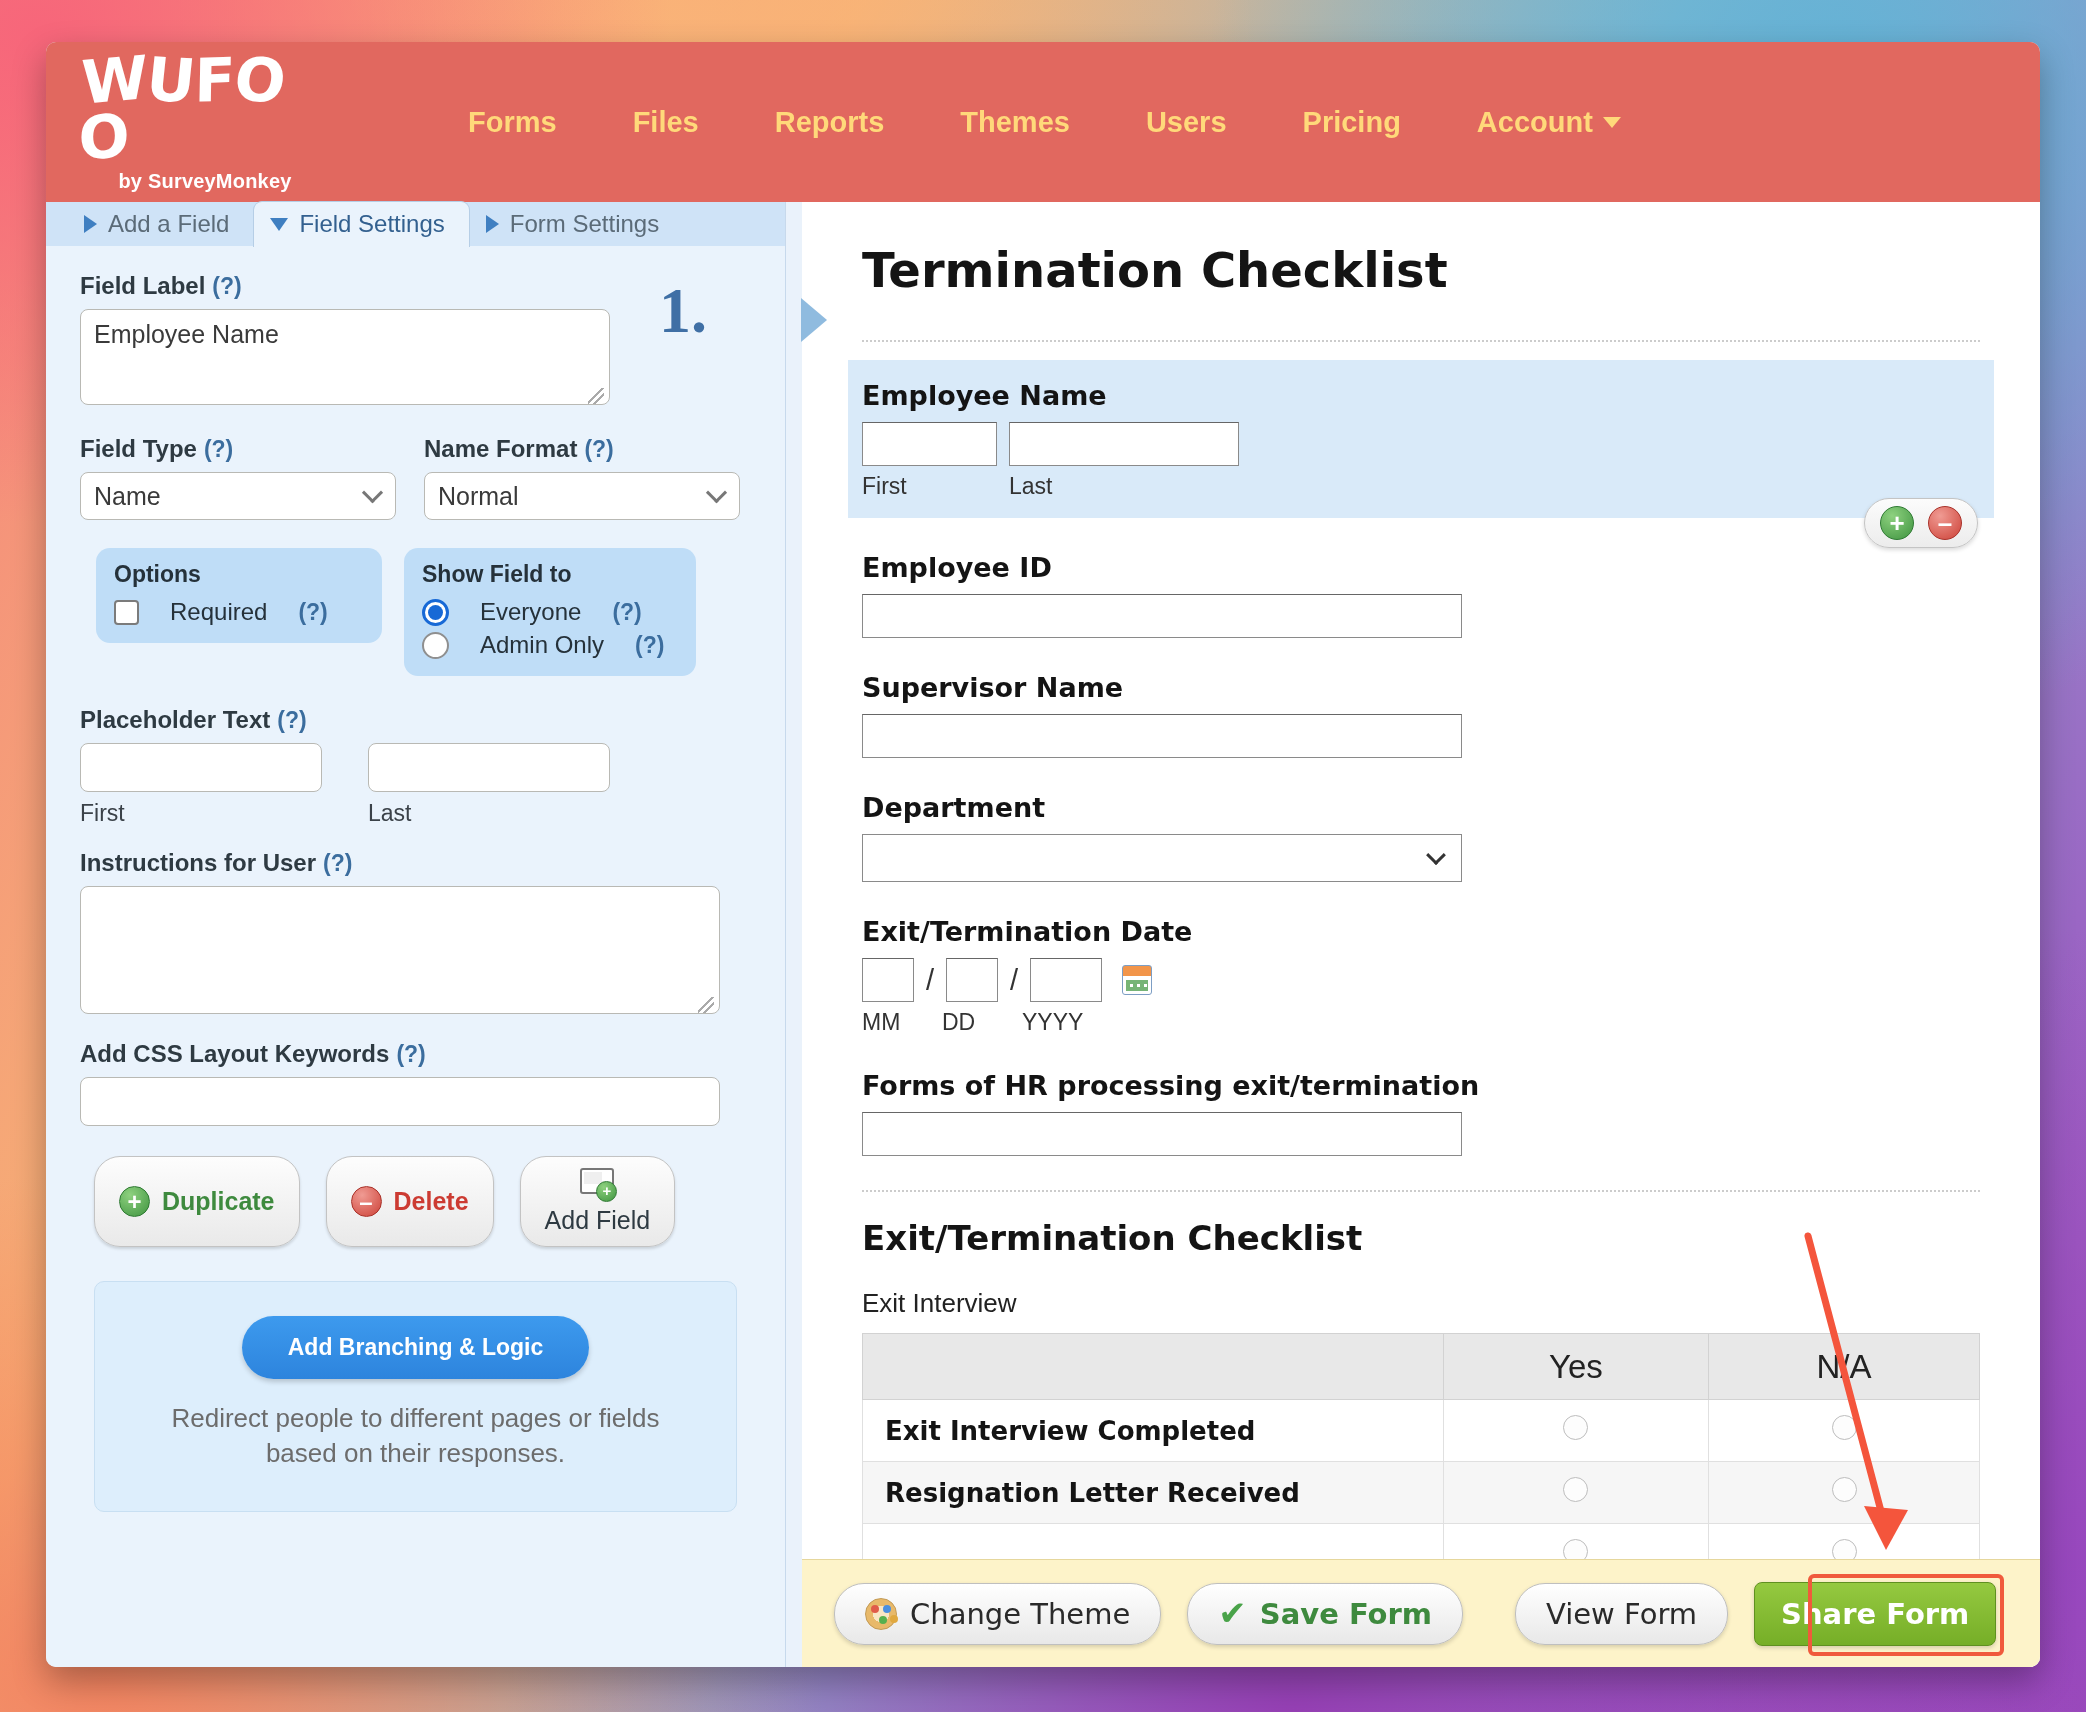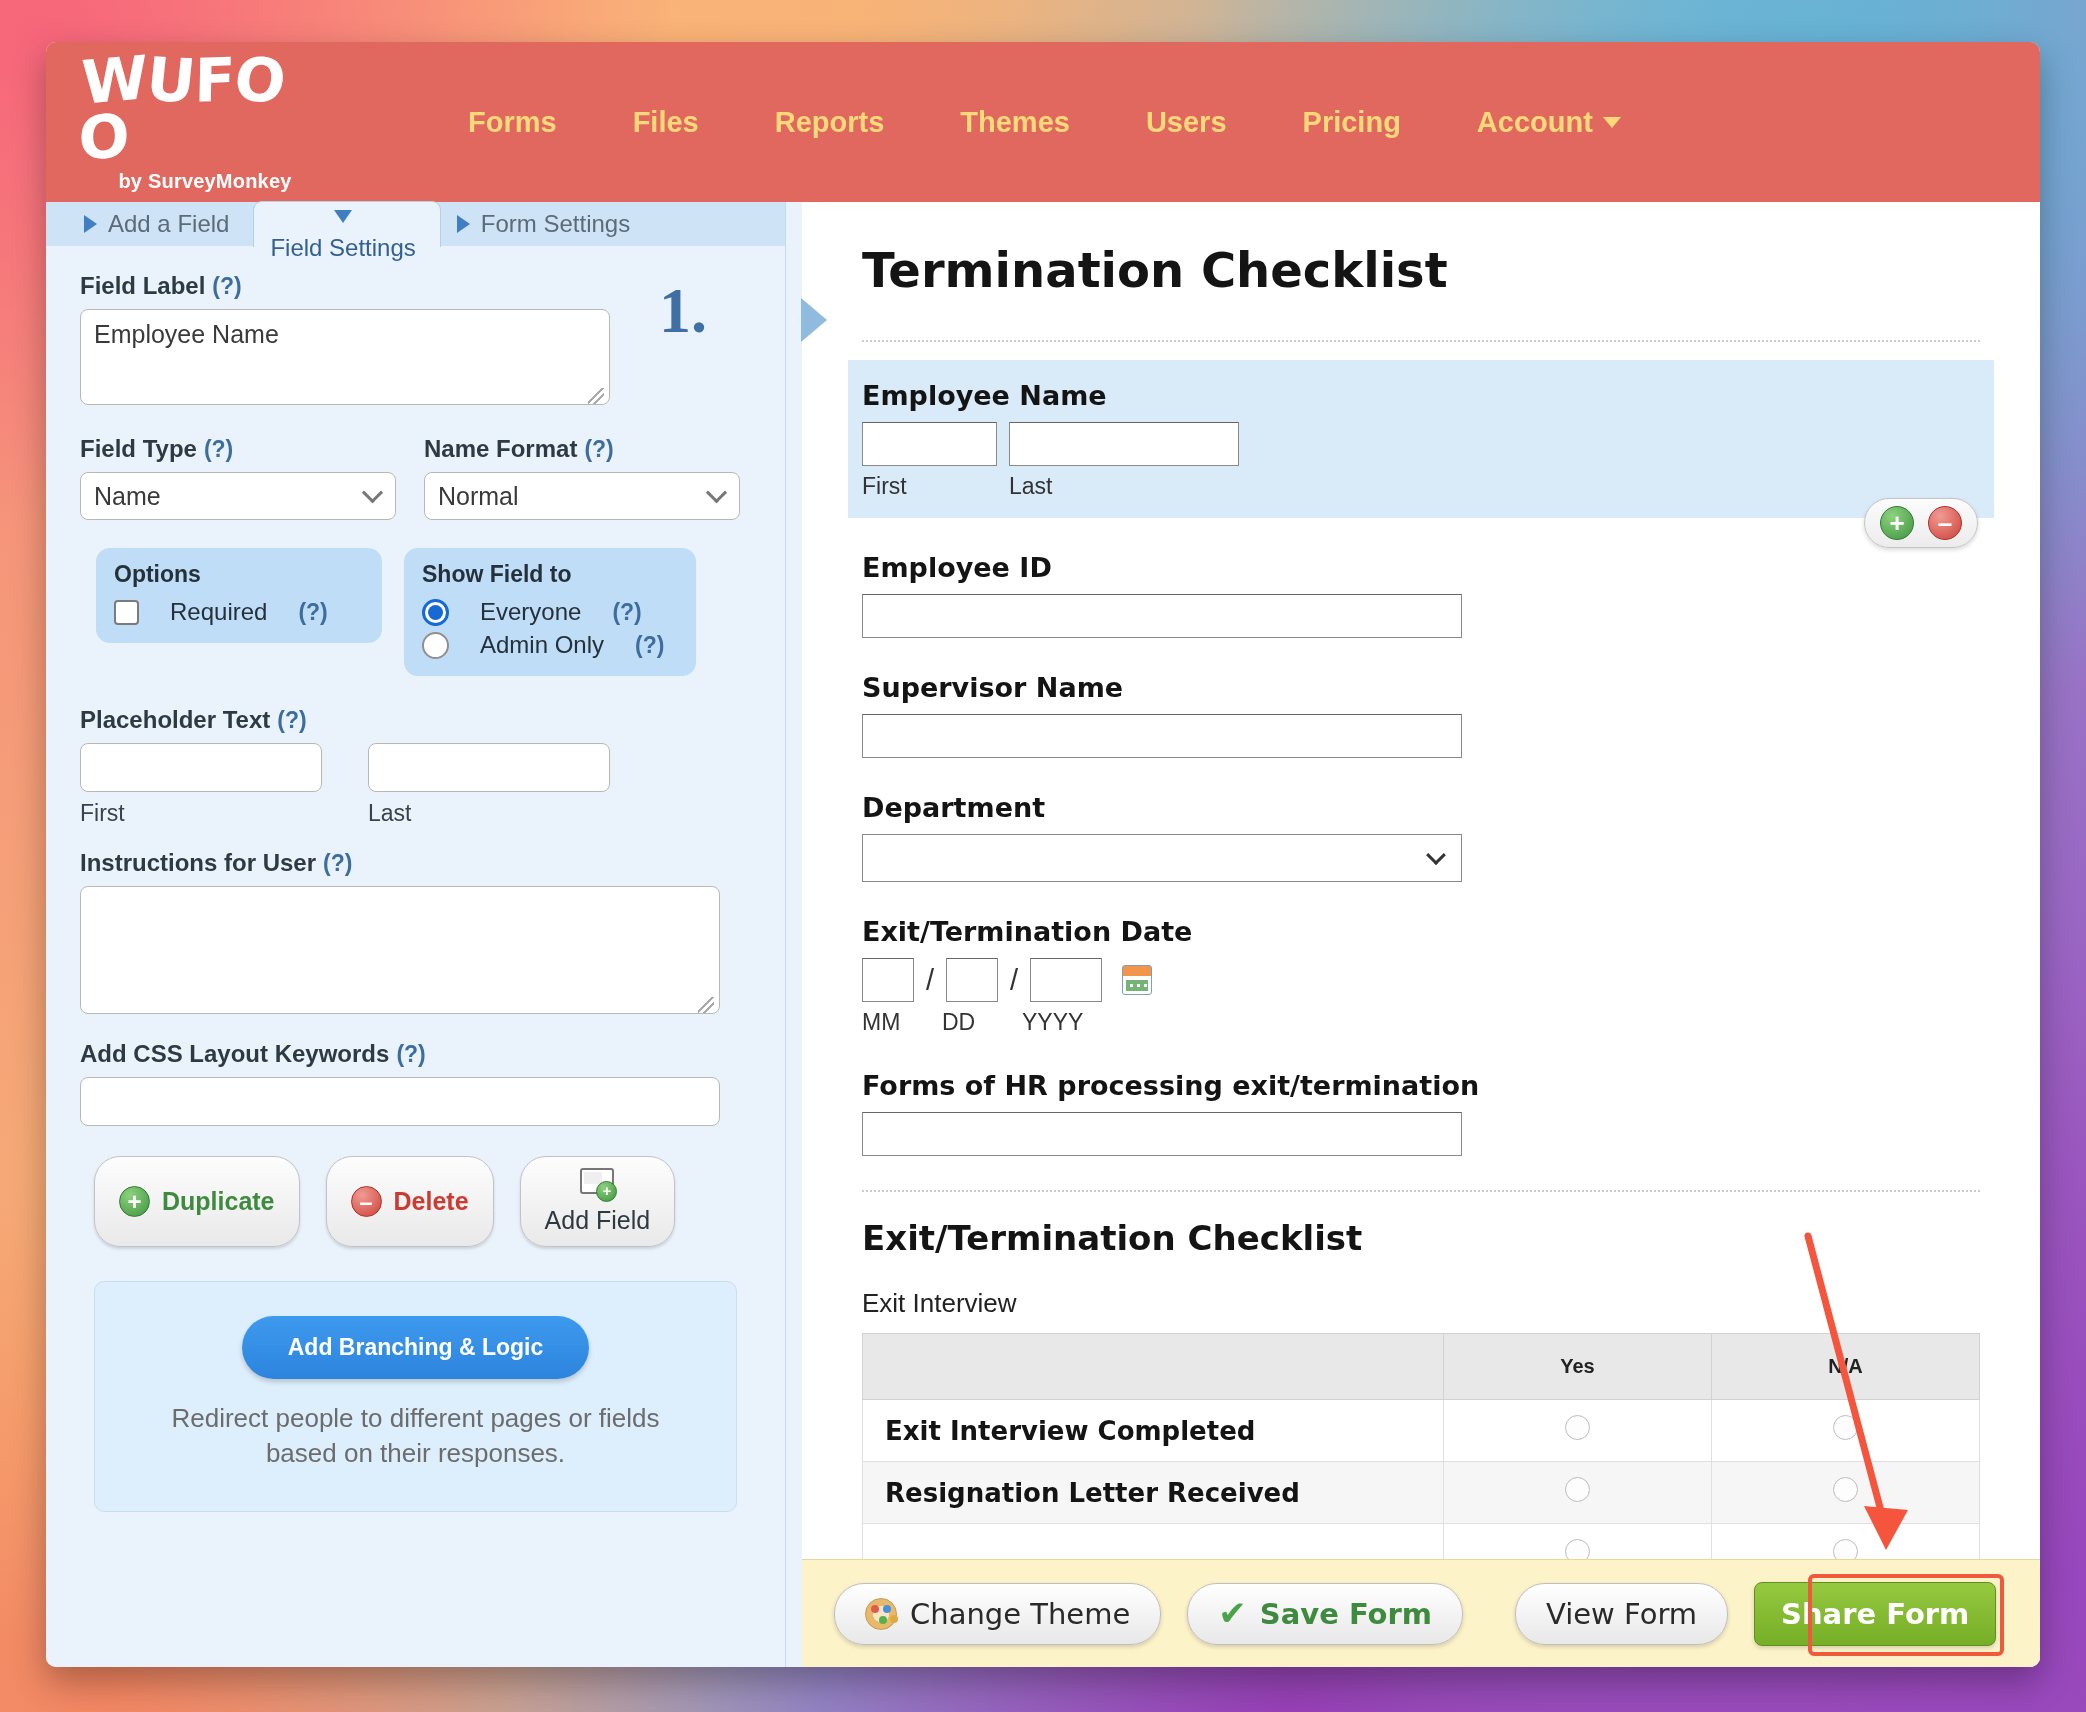--- a/index.html
+++ b/index.html
@@ -113,21 +113,20 @@
     white-space: nowrap;
   }
   .tab.active {
     background: #eaf3fc;
     color: #33608f;
     border-radius: 9px 9px 0 0;
     border: 1px solid #b6cee6;
     border-bottom: none;
     height: 46px;
     margin-bottom: -1px;
-    flex-direction: column;
   }
   .tri-right {
     width:0;height:0;
     border-top: 9px solid transparent;
     border-bottom: 9px solid transparent;
     border-left: 13px solid #3f7fc1;
   }
   .tri-down {
     width:0;height:0;
     border-left: 9px solid transparent;
@@ -331,21 +330,21 @@
   }
   .section-head {
     font-size: 34px; font-weight: bold; color: #141414;
     margin: 8px 0 30px 0;
     font-family: "DejaVu Sans", sans-serif;
   }
   .likert-label { font-size: 26px; color: #222; margin-bottom: 14px; }
   table.likert { border-collapse: collapse; width: 100%; }
   table.likert th {
     background: #e8e8e8; border: 1px solid #d2d2d2;
-    height: 66px; font-size: 20px; font-weight: bold; color: #222;
+    height: 66px; font-size: 33px; font-weight: normal; color: #222;
   }
   table.likert th.first { width: 52%; }
   table.likert td {
     border: 1px solid #e0e0e0; height: 62px;
     font-size: 26px; text-align: center;
   }
   table.likert td.rowlabel {
     text-align: left; padding-left: 22px;
     font-weight: bold; color: #141414;
     font-family: "DejaVu Sans", sans-serif;

